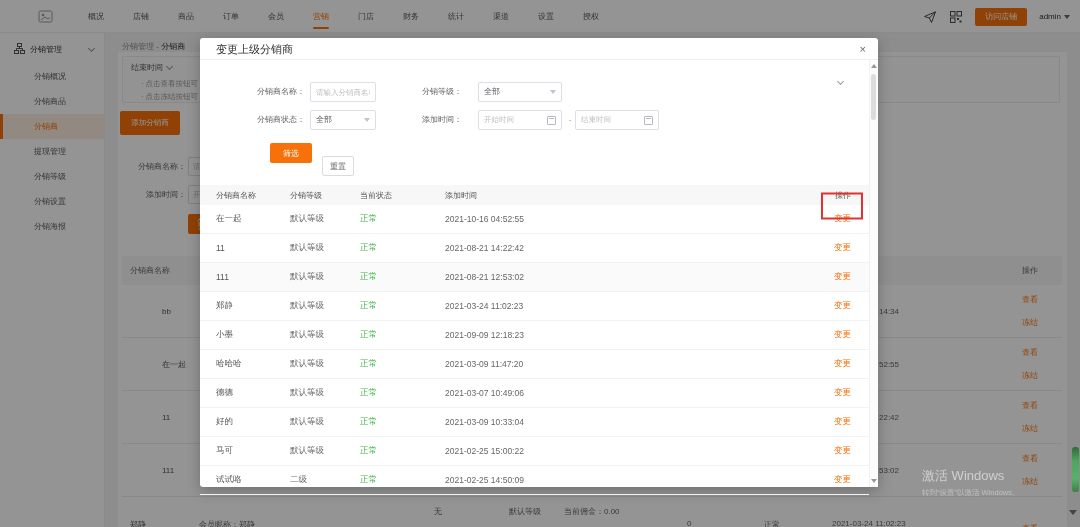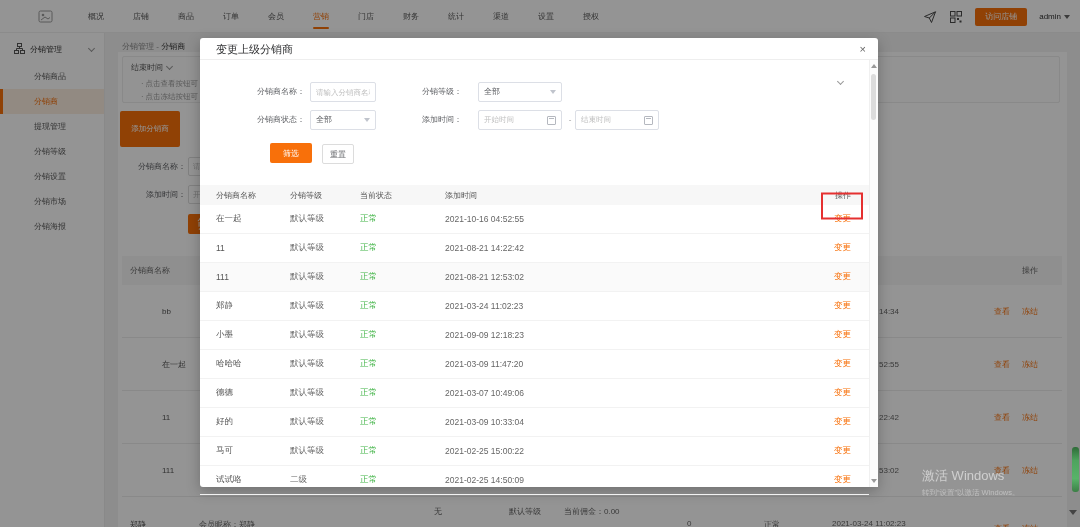--- a/index.html
+++ b/index.html
@@ -37,37 +37,37 @@
 
   
   #main { position:absolute; left:105px; top:33px; width:975px; height:494px; background:#f3f3f3; }
   #breadcrumb { position:absolute; left:17px; top:8px; color:#8a8a8a; }
   #breadcrumb .bc-cur { color:#333; }
   #page-card { position:absolute; left:13px; top:19px; width:949px; height:475px; background:#fff; }
   #tips-box { position:absolute; left:4px; top:4px; width:938px; height:47px;
     border:1px solid #ececec; background:#fdfdfd; border-radius:2px; }
   #tips-title { position:absolute; left:8px; top:5px; color:#555; display:flex; align-items:center; gap:4px; }
   .tip-line { position:absolute; left:18px; color:#9a9a9a; font-size:7.5px; }
-  #add-distributor { position:absolute; left:2px; top:59px; width:60px; height:36px; background:#f8700a;
+  #add-distributor { position:absolute; left:2px; top:59px; width:60px; height:24px; background:#f8700a;
     color:#fff; border:none; border-radius:2px; font-size:7.5px; cursor:pointer; }
   .bg-label { position:absolute; width:64px; text-align:right; color:#606266; line-height:19px; }
   .bg-input { position:absolute; height:19px; width:200px; background:#fff; border:1px solid #ddd;
     border-radius:2px; color:#bbb; font-size:7.5px; line-height:17px; padding:0 4px;
     font-family:"Liberation Sans","DejaVu Sans",sans-serif; }
   #bg-filter-btn { position:absolute; left:70px; top:162px; width:45px; height:20px; background:#f8700a;
     color:#fff; border:none; border-radius:2px; cursor:pointer; }
   #bg-thead { position:absolute; left:4px; top:204px; width:940px; height:29px; background:#f7f7f7;
     color:#666; display:flex; align-items:center; }
   #bg-thead .h-name { padding-left:8px; }
   #bg-thead .h-op { margin-left:auto; padding-right:24px; }
   #bg-rows { position:absolute; left:4px; top:233px; width:940px; }
   .bg-row { position:relative; height:53px; border-bottom:1px solid #ececec; }
   .bg-row .r-name { position:absolute; left:8px; top:50%; transform:translateY(-50%); color:#555;padding-left:32px; }
   .bg-row .r-tail { position:absolute; left:757px; top:50%; transform:translateY(-50%); color:#666; }
-  .bg-row .r-ops { position:absolute; right:24px; top:50%; transform:translateY(-50%); display:flex; gap:12px; }
+  .bg-row .r-ops { position:absolute; right:24px; top:50%; transform:translateY(-50%); display:flex; gap:12px;flex-direction:column; }
   .lnk { color:#f8700a; cursor:pointer; text-decoration:none; }
   .ok { color:#44b549; }
 
   
   #overlay { position:absolute; left:0; top:0; width:1080px; height:527px; background:rgba(0,0,0,0.42); z-index:50; }
   #watermark { position:absolute; left:922px; top:467px; z-index:55; color:rgba(255,255,255,0.55); }
   #watermark .w1 { font-size:13px; }
   #watermark .w2 { font-size:7.5px; margin-top:3px; color:rgba(255,255,255,0.4); }
   #page-scroll-thumb { position:absolute; left:1072px; top:447px; width:7px; height:45px; z-index:56;
     border-radius:3px; background:linear-gradient(180deg,#2e6b38 0%,#4ea35e 30%,#58b369 70%,#3c7f46 100%); }
@@ -102,21 +102,21 @@
   .sel-caret { width:0; height:0; border-left:3px solid transparent; border-right:3px solid transparent;
     border-top:4px solid #c0c4cc; }
   .cal-icon { display:inline-block; width:9px; height:9px; border:1px solid #b5b8bf; border-radius:1px;
     position:relative; }
   .cal-icon::before { content:""; position:absolute; left:1px; top:1px; width:5px; height:1px; background:#b5b8bf; }
   .date-ctl { display:flex; align-items:center; justify-content:space-between; cursor:pointer; }
   .date-ph { color:#bfbfbf; font-size:7.5px; }
   #m-dash { position:absolute; left:366px; top:72px; width:8px; text-align:center; line-height:20px; color:#999; }
   #m-filter-btn { position:absolute; left:70px; top:105px; width:42px; height:20px; background:#f8700a;
     color:#fff; border:none; border-radius:2px; font-size:8px; cursor:pointer; }
-  #m-reset-btn { position:absolute; left:122px; top:106px; width:32px; height:20px; background:#fff;
+  #m-reset-btn { position:absolute; left:122px; top:118px; width:32px; height:20px; background:#fff;
     color:#606266; border:1px solid #dcdcdc; border-radius:2px; font-size:8px; cursor:pointer; }
   #m-table { position:absolute; left:0; top:147px; width:669px; }
   #m-thead { position:relative; height:20px; background:#f7f7f7; color:#555; }
   #m-thead span, .mrow span, .mrow a { position:absolute; top:50%; transform:translateY(-50%); }
   .co1 { left:16px; } .co2 { left:90px; } .co3 { left:160px; } .co4 { left:245px; }
   .co5 { right:18px; }
   .mrow { position:relative; height:29px; border-bottom:1px solid #f2f2f2; font-size:8.5px; }
   .mrow.alt { background:#fafafa; }
   .mrow .c-name { color:#555; } .mrow .c-level { color:#666; } .mrow .c-time { color:#666; }
   #redbox { position:absolute; right:6px; top:1px; width:42px; height:27px; border:2px solid #e53030; }
@@ -179,26 +179,26 @@
           <rect x="3.5" y="0.5" width="4" height="3" fill="none" stroke="#555"></rect>
           <rect x="0.5" y="7.5" width="4" height="3" fill="none" stroke="#555"></rect>
           <rect x="6.5" y="7.5" width="4" height="3" fill="none" stroke="#555"></rect>
           <path d="M5.5 3.5 V5.5 M2.5 7.5 V5.5 H8.5 V7.5" fill="none" stroke="#555"></path>
         </svg>
     </span>
     <span>分销管理</span>
     <span class="grow"></span>
     <span class="chev"></span>
   </div>
+  <div class="side-item">分销概况</div>
   <div class="side-item">分销商品</div>
   <div class="side-item active">分销商</div>
   <div class="side-item">提现管理</div>
   <div class="side-item">分销等级</div>
   <div class="side-item">分销设置</div>
-  <div class="side-item">分销市场</div>
   <div class="side-item">分销海报</div>
 </div>
 
 <div id="main">
   <div id="breadcrumb">
     <span>分销管理</span>
     <span>-</span>
     <span class="bc-cur">分销商</span>
   </div>
 

